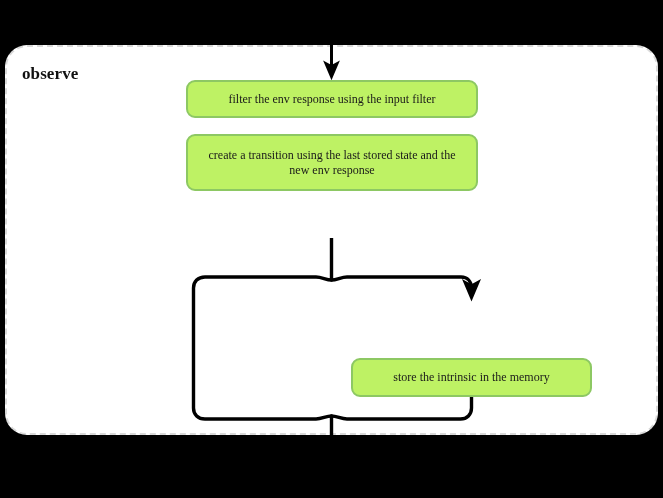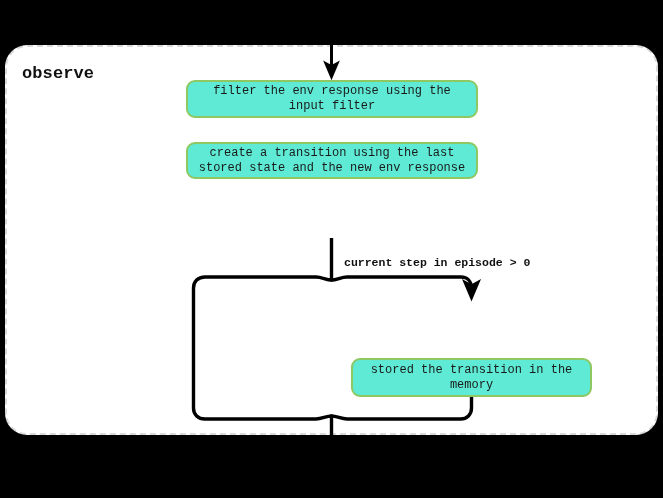--- a/index.html
+++ b/index.html
@@ -6,21 +6,21 @@
     margin: 0;
     padding: 0;
     background: #000000;
   }
   #canvas {
     position: relative;
     width: 663px;
     height: 498px;
     background: #000000;
     overflow: hidden;
-    font-family: Liberation Mono, monospace;
+    font-family: Liberation Serif, serif;
   }
   
   #observe-frame {
     position: absolute;
     left: 5px;
     top: 45px;
     width: 653px;
     height: 390px;
     box-sizing: border-box;
     background: #ffffff;
@@ -32,34 +32,34 @@
     left: 22px;
     top: 64px;
     font-size: 17px;
     font-weight: bold;
     color: #111111;
     letter-spacing: 0.1px;
   }
   .node {
     position: absolute;
     box-sizing: border-box;
-    background: #5eead4;
+    background: #bef264;
     border: 2.5px solid #8dc863;
     border-radius: 9px;
     display: flex;
     align-items: center;
     justify-content: center;
     text-align: center;
     color: #1a1a1a;
     font-size: 12px;
     line-height: 15px;
     padding: 4px 10px;
   }
   #node-filter      { left: 186px; top: 80px;  width: 292px; height: 38px; }
-  #node-create      { left: 186px; top: 142px; width: 292px; height: 37px; }
+  #node-create      { left: 186px; top: 134px; width: 292px; height: 57px; }
   #node-store-state { left: 186px; top: 200px; width: 292px; height: 38px; }
   #node-intrinsic   { left: 351px; top: 298px; width: 241px; height: 39px; }
   #node-store-mem   { left: 351px; top: 358px; width: 241px; height: 39px; }
 
   #branch-label {
     position: absolute;
     left: 344px;
     top: 256px;
     font-size: 11.5px;
     font-weight: bold;
@@ -120,18 +120,17 @@
     <g>
       <path d="M331.5,416 L331.5,446" stroke="#000000" stroke-width="3.4" fill="none" stroke-linecap="butt"></path>
     </g>
   </svg>
 
   <div class="node" id="node-filter">filter the env response using the input filter</div>
 
   <div class="node" id="node-create">create a transition using the last stored state and the new env response</div>
 
 
-  <div id="branch-label">current step in episode &gt; 0</div>
 
 
-  <div class="node" id="node-store-mem">stored the transition in the memory</div>
+  <div class="node" id="node-store-mem">store the intrinsic in the memory</div>
 
 </div>
 
 </body></html>

